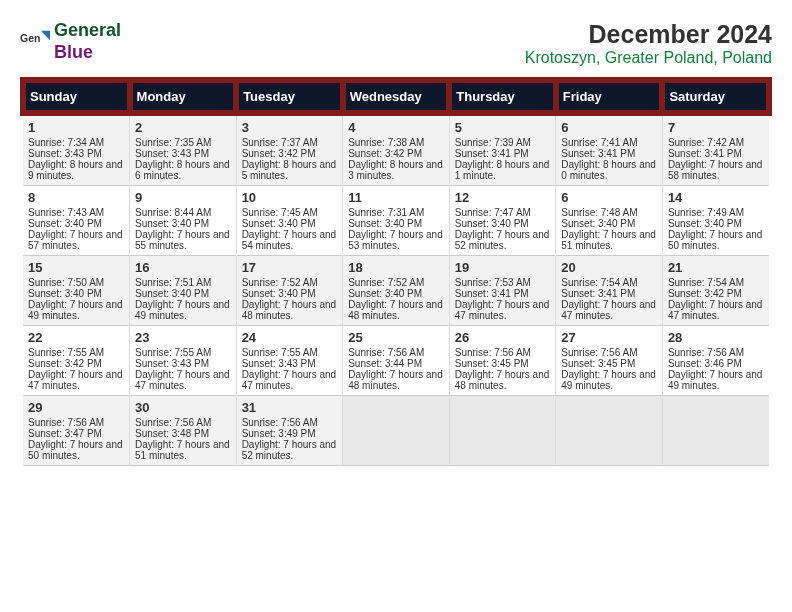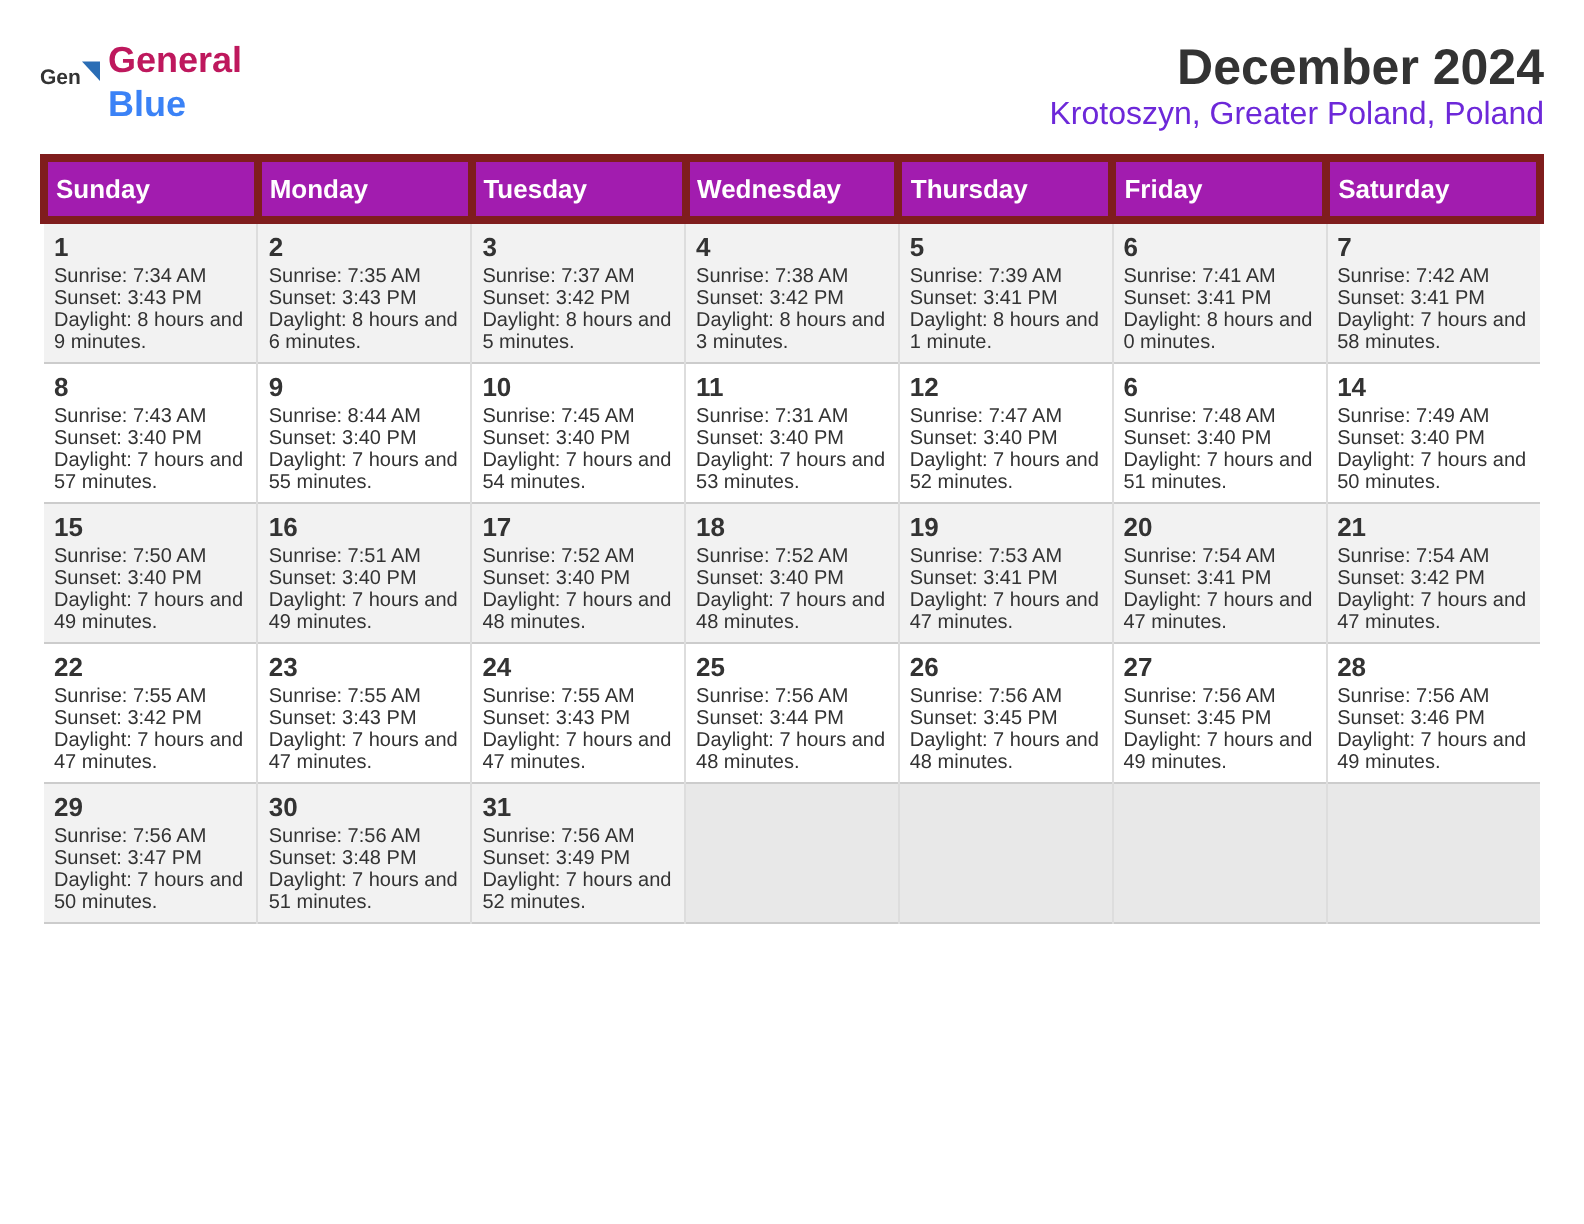--- a/index.html
+++ b/index.html
@@ -21,52 +21,52 @@
       display: flex;
       align-items: center;
     }
     .logo-text {
       font-size: 18px;
       font-weight: bold;
       color: #333;
       line-height: 1.2;
     }
     .logo-text span {
-      color: #3b82f6;
+      color: #701a75;
     }
     .logo-icon {
       width: 30px;
       height: 30px;
       margin-right: 4px;
     }
     .title-block {
       text-align: right;
     }
     .month-title {
       font-size: 25px;
       font-weight: bold;
       color: #333;
     }
     .location-title {
       font-size: 16px;
-      color: #6d28d9;
+      color: #15803d;
     }
     table {
       width: 100%;
       border-collapse: collapse;
       font-size: 10px;
     }
     thead tr th {
-      background: #a21caf;
+      background: #0f172a;
       color: #fff;
       padding: 6px 4px;
       text-align: left;
       font-size: 13px;
       font-weight: bold;
-      border: 4px solid #7f1d1d;
+      border: 6px solid #7f1d1d;
     }
     tbody tr {
       border-bottom: 1px solid #ccc;
     }
     tbody tr:nth-child(odd) {
       background: #f2f2f2;
     }
     tbody tr:nth-child(even) {
       background: #fff;
     }
@@ -96,21 +96,21 @@
 </head>
 <body>
 
 <div class="header">
   <div class="logo">
     <svg class="logo-icon" viewBox="0 0 40 40">
       <text x="0" y="20" font-size="14" font-weight="bold" fill="#333">Gen</text>
       <polygon points="28,5 40,5 40,18" fill="#2a6db5"></polygon>
     </svg>
     <div class="logo-text">
-      <span style="color:#be185d">General</span><br>
+      <span style="color:#14532d">General</span><br>
       <span>Blue</span>
     </div>
   </div>
   <div class="title-block">
     <div class="month-title">December 2024</div>
     <div class="location-title">Krotoszyn, Greater Poland, Poland</div>
   </div>
 </div>
 
 <table>

